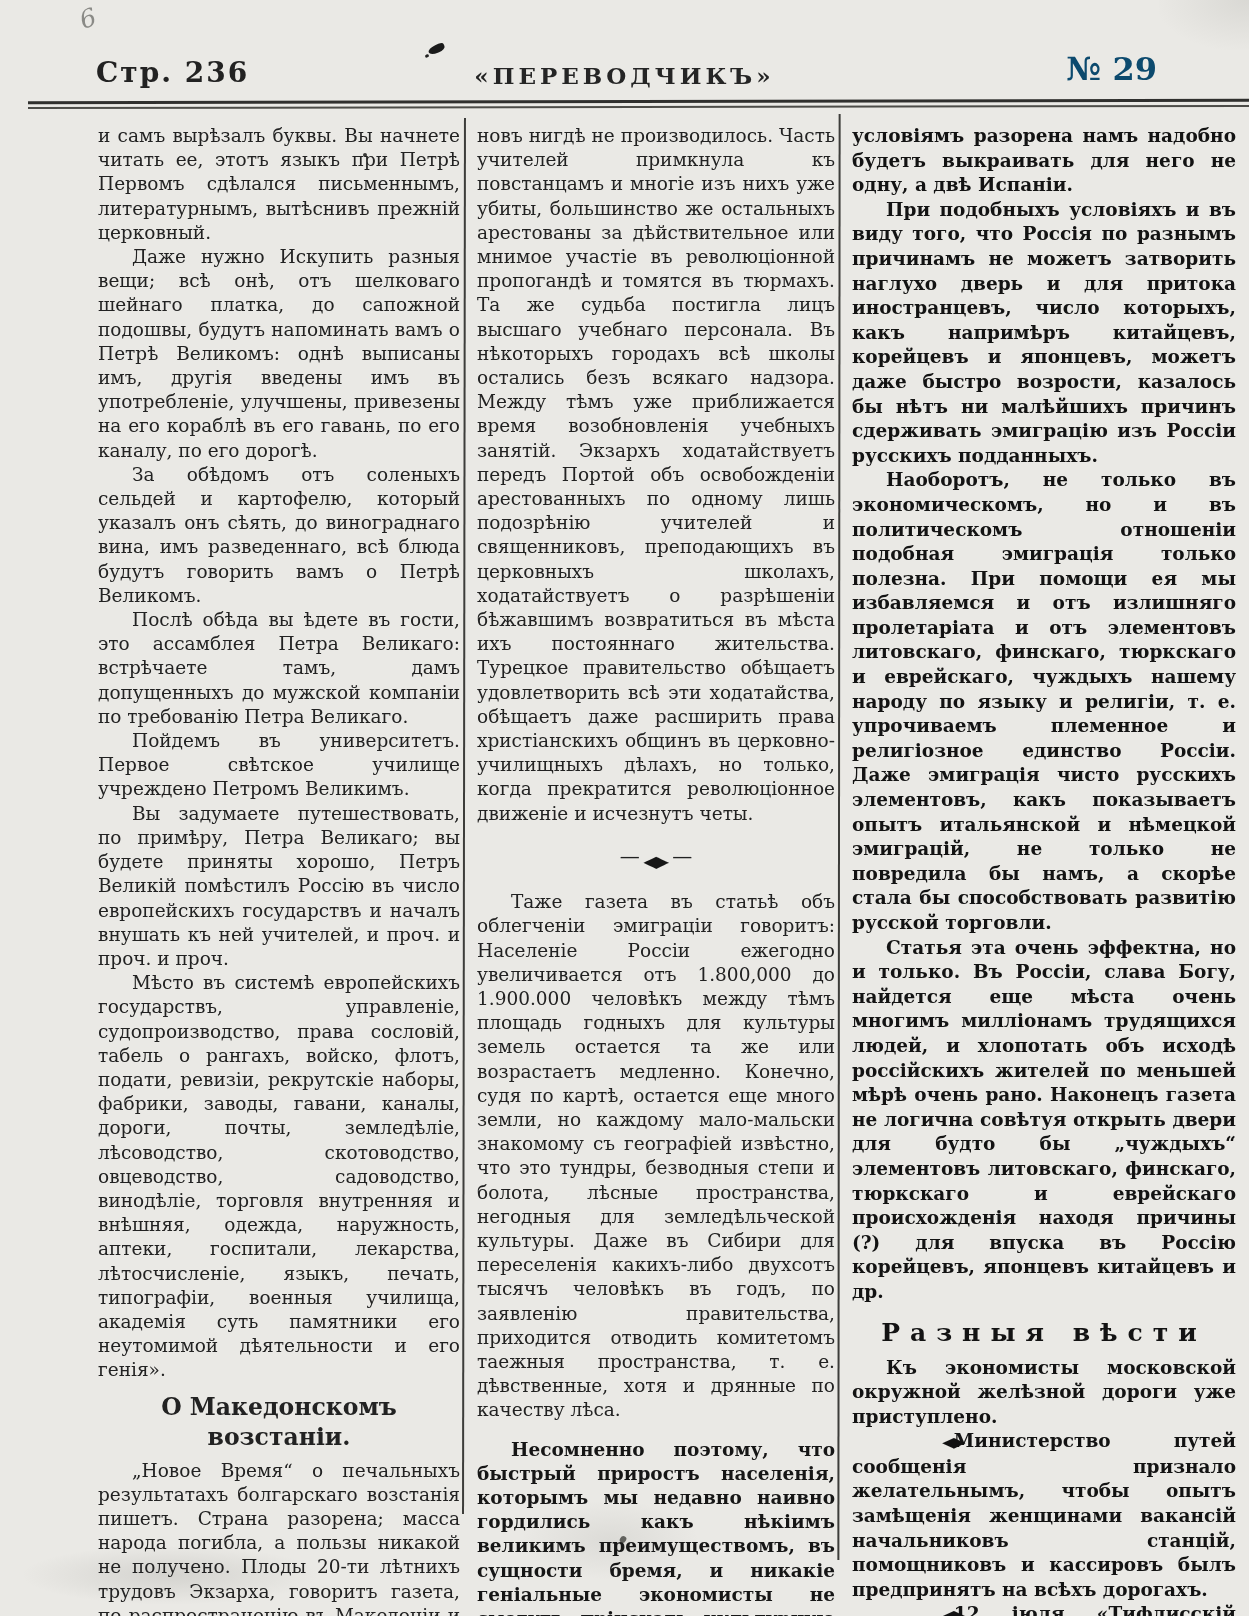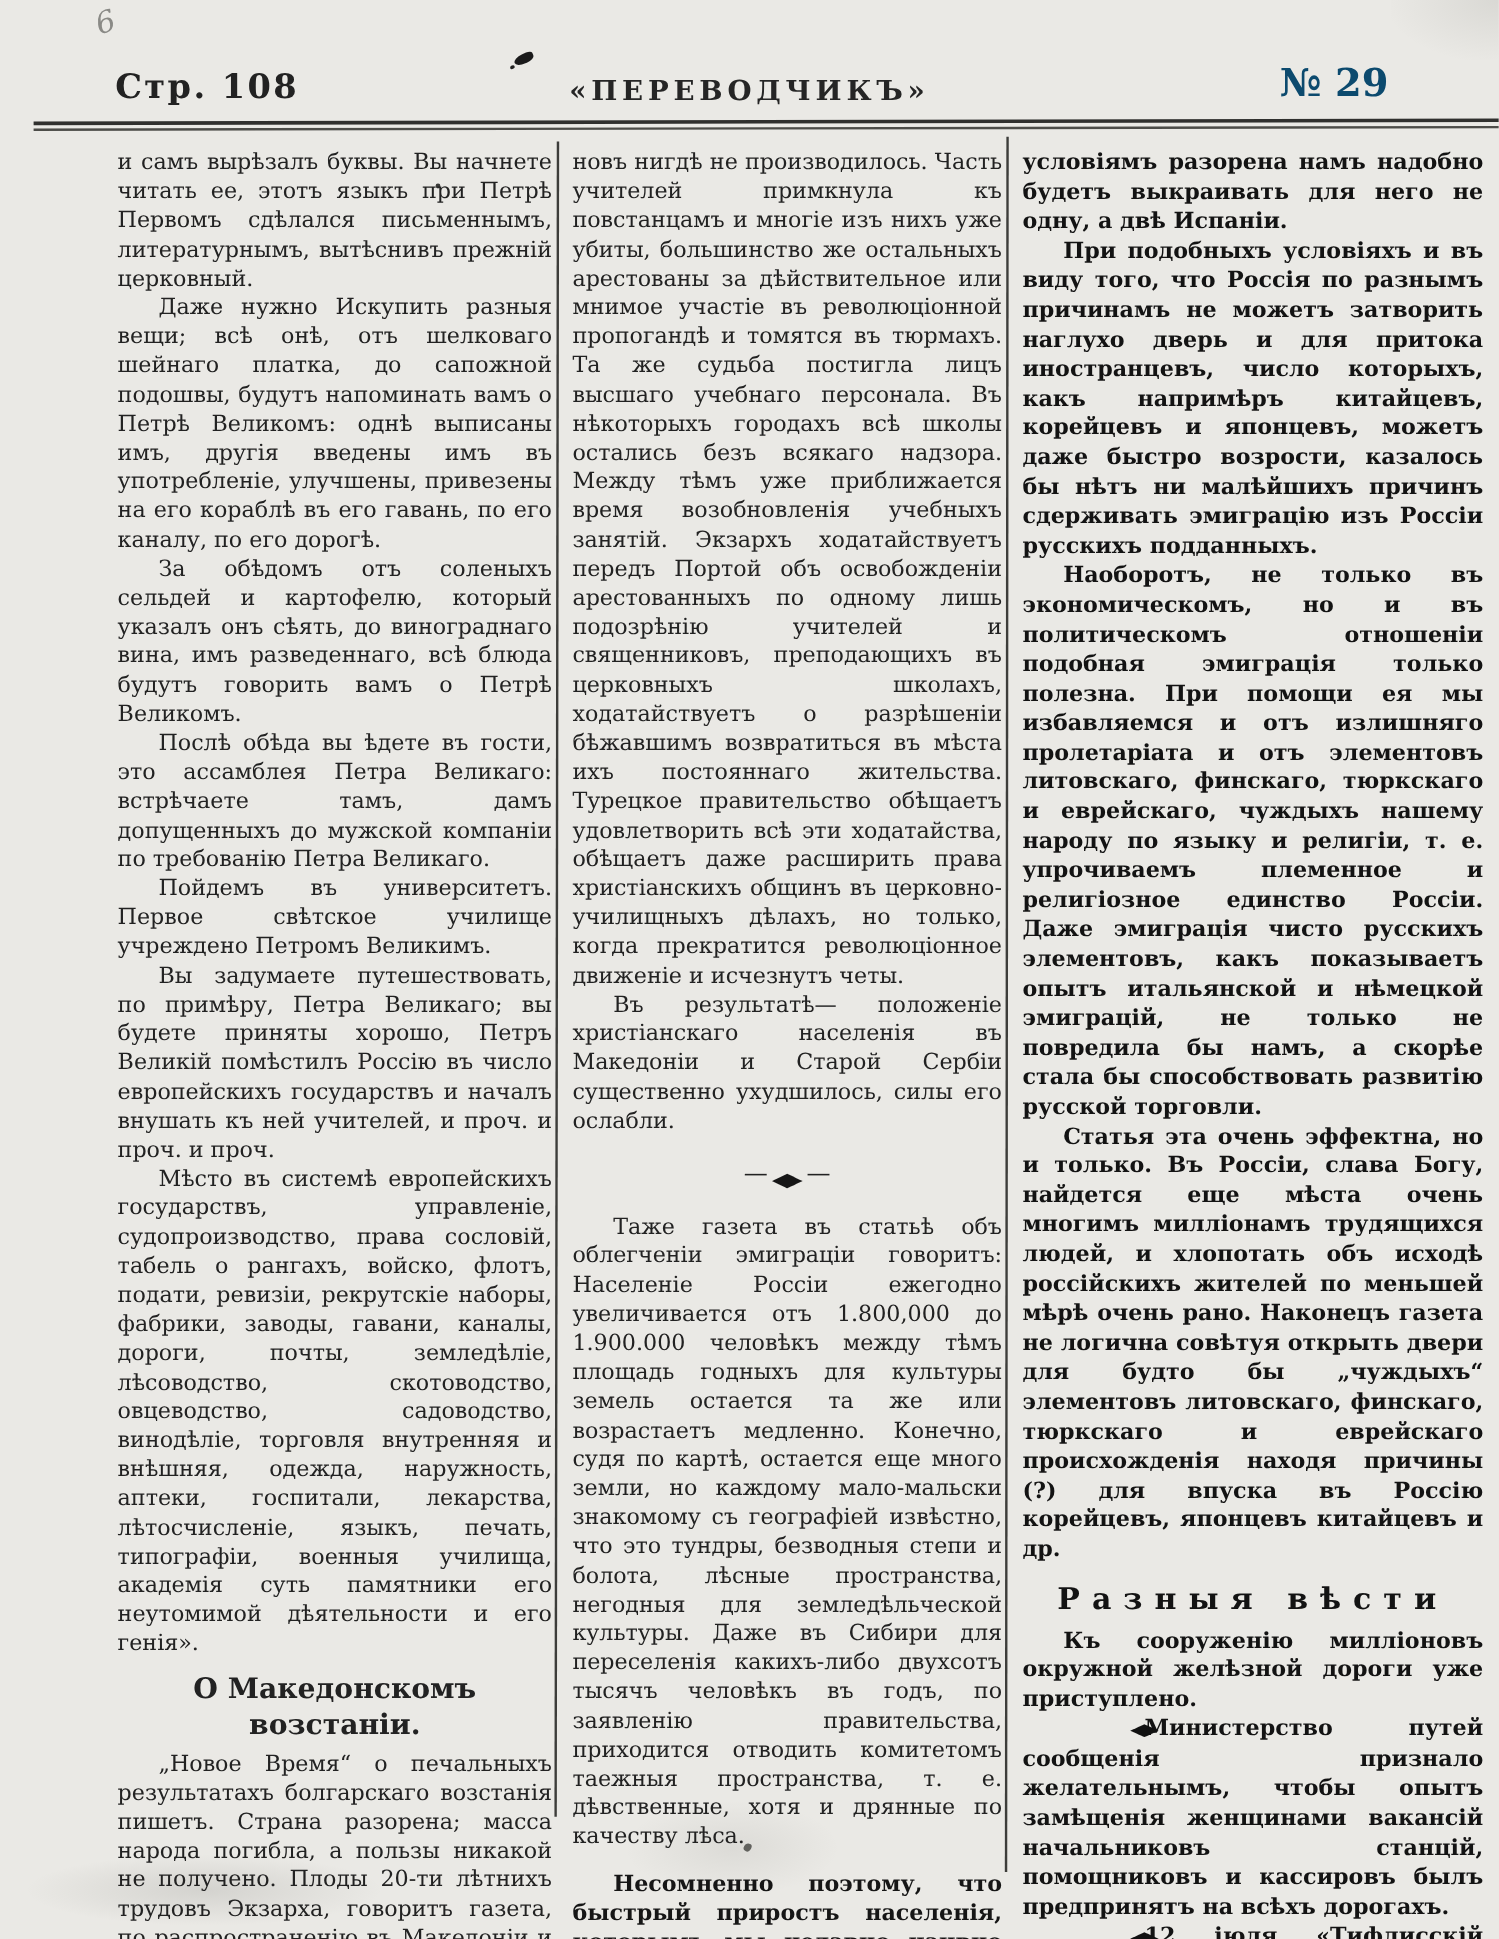--- a/index.html
+++ b/index.html
@@ -57,21 +57,21 @@
 <div class="page"></div>
 
 <span class="hand-mark">6</span>
 <div class="ink-blot"></div>
 <div class="speck1"></div>
 <div class="speck2"></div>
 <div class="smudge1"></div>
 <div class="smudge2"></div>
 <div class="smudge3"></div>
 
-<div class="page-label">Стр. 108</div>
+<div class="page-label">Стр. 236</div>
 <div class="masthead">«ПЕРЕВОДЧИКЪ»</div>
 <div class="issue-no">№ 29</div>
 <div class="rule-a"></div>
 <div class="rule-b"></div>
 
 <div class="vrule vrule1"></div>
 <div class="vrule vrule2"></div>
 
 <div class="col col1">
     <p class="para noindent">и самъ вырѣзалъ буквы. Вы начнете читать ее, этотъ языкъ при Петрѣ Первомъ сдѣлался письменнымъ, литературнымъ, вытѣснивъ прежній церковный.</p>
@@ -79,27 +79,26 @@
     <p class="para">За обѣдомъ отъ соленыхъ сельдей и картофелю, который указалъ онъ сѣять, до винограднаго вина, имъ разведеннаго, всѣ блюда будутъ говорить вамъ о Петрѣ Великомъ.</p>
     <p class="para">Послѣ обѣда вы ѣдете въ гости, это ассамблея Петра Великаго: встрѣчаете тамъ, дамъ допущенныхъ до мужской компаніи по требованію Петра Великаго.</p>
     <p class="para">Пойдемъ въ университетъ. Первое свѣтское училище учреждено Петромъ Великимъ.</p>
     <p class="para">Вы задумаете путешествовать, по примѣру, Петра Великаго; вы будете приняты хорошо, Петръ Великій помѣстилъ Россію въ число европейскихъ государствъ и началъ внушать къ ней учителей, и проч. и проч. и проч.</p>
     <p class="para">Мѣсто въ системѣ европейскихъ государствъ, управленіе, судопроизводство, права сословій, табель о рангахъ, войско, флотъ, подати, ревизіи, рекрутскіе наборы, фабрики, заводы, гавани, каналы, дороги, почты, земледѣліе, лѣсоводство, скотоводство, овцеводство, садоводство, винодѣліе, торговля внутренняя и внѣшняя, одежда, наружность, аптеки, госпитали, лекарства, лѣтосчисленіе, языкъ, печать, типографіи, военныя училища, академія суть памятники его неутомимой дѣятельности и его генія».</p>
     <div class="h2">О Македонскомъ возстаніи.</div>
     <p class="para">„Новое Время“ о печальныхъ результатахъ болгарскаго возстанія пишетъ. Страна разорена; масса народа погибла, а пользы никакой не получено. Плоды 20-ти лѣтнихъ трудовъ Экзарха, говоритъ газета, по распространенію въ Македоніи и въ Адріанопольскомъ вилайетѣ болгарскаго школьнаго образованія погибли отъ неурядицъ прошлаго и настоящаго года. Въ этомъ году почти всѣ учебныя заведенія въ румелійскихъ валайетахъ и учительская семинарія въ Константинополѣ закрыты ранѣе окончанія курса и экзаме-</p>
   </div>
 <div class="col col2">
     <p class="para noindent">новъ нигдѣ не производилось. Часть учителей примкнула къ повстанцамъ и многіе изъ нихъ уже убиты, большинство же остальныхъ арестованы за дѣйствительное или мнимое участіе въ революціонной пропогандѣ и томятся въ тюрмахъ. Та же судьба постигла лицъ высшаго учебнаго персонала. Въ нѣкоторыхъ городахъ всѣ школы остались безъ всякаго надзора. Между тѣмъ уже приближается время возобновленія учебныхъ занятій. Экзархъ ходатайствуетъ передъ Портой объ освобожденіи арестованныхъ по одному лишь подозрѣнію учителей и священниковъ, преподающихъ въ церковныхъ школахъ, ходатайствуетъ о разрѣшеніи бѣжавшимъ возвратиться въ мѣста ихъ постояннаго жительства. Турецкое правительство обѣщаетъ удовлетворить всѣ эти ходатайства, обѣщаетъ даже расширить права христіанскихъ общинъ въ церковно-училищныхъ дѣлахъ, но только, когда прекратится революціонное движеніе и исчезнутъ четы.</p>
-    <p class="para">Въ результатѣ— положеніе христіанскаго населенія въ Македоніи и Старой Сербіи существенно ухудшилось, силы его ослабли.</p>
     <div class="divider"><span class="dash">—</span><span class="diamond">◆</span><span class="dash">—</span></div>
     <p class="para">Таже газета въ статьѣ объ облегченіи эмиграціи говоритъ: Населеніе Россіи ежегодно увеличивается отъ 1.800,000 до 1.900.000 человѣкъ между тѣмъ площадь годныхъ для культуры земель остается та же или возрастаетъ медленно. Конечно, судя по картѣ, остается еще много земли, но каждому мало-мальски знакомому съ географіей извѣстно, что это тундры, безводныя степи и болота, лѣсные пространства, негодныя для земледѣльческой культуры. Даже въ Сибири для переселенія какихъ-либо двухсотъ тысячъ человѣкъ въ годъ, по заявленію правительства, приходится отводить комитетомъ таежныя пространства, т. е. дѣвственные, хотя и дрянные по качеству лѣса.</p>
     <p class="para bold space-before">Несомненно поэтому, что быстрый приростъ населенія, которымъ мы недавно наивно гордились какъ нѣкіимъ великимъ преимуществомъ, въ сущности бремя, и никакіе геніальные экономисты не смогутъ пріискать культурную работу для 20—25 милліоновъ людей, которые будутъ прибавляться каждое десятилѣтіе къ населенію Россіи. Двадцать милліоновъ, да это населеніе цѣлаго испанскаго королевства съ тою разницею, что по</p>
   </div>
 <div class="col col3 bold-col">
     <p class="para noindent">условіямъ разорена намъ надобно будетъ выкраивать для него не одну, а двѣ Испаніи.</p>
     <p class="para">При подобныхъ условіяхъ и въ виду того, что Россія по разнымъ причинамъ не можетъ затворить наглухо дверь и для притока иностранцевъ, число которыхъ, какъ напримѣръ китайцевъ, корейцевъ и японцевъ, можетъ даже быстро возрости, казалось бы нѣтъ ни малѣйшихъ причинъ сдерживать эмиграцію изъ Россіи русскихъ подданныхъ.</p>
     <p class="para">Наоборотъ, не только въ экономическомъ, но и въ политическомъ отношеніи подобная эмиграція только полезна. При помощи ея мы избавляемся и отъ излишняго пролетаріата и отъ элементовъ литовскаго, финскаго, тюркскаго и еврейскаго, чуждыхъ нашему народу по языку и религіи, т. е. упрочиваемъ племенное и религіозное единство Россіи. Даже эмиграція чисто русскихъ элементовъ, какъ показываетъ опытъ итальянской и нѣмецкой эмиграцій, не только не повредила бы намъ, а скорѣе стала бы способствовать развитію русской торговли.</p>
     <p class="para">Статья эта очень эффектна, но и только. Въ Россіи, слава Богу, найдется еще мѣста очень многимъ милліонамъ трудящихся людей, и хлопотать объ исходѣ россійскихъ жителей по меньшей мѣрѣ очень рано. Наконецъ газета не логична совѣтуя открыть двери для будто бы „чуждыхъ“ элементовъ литовскаго, финскаго, тюркскаго и еврейскаго происхожденія находя причины (?) для впуска въ Россію корейцевъ, японцевъ китайцевъ и др.</p>
     <div class="h2 spaced">Разныя вѣсти</div>
-    <p class="para">Къ сооруженію милліоновъ окружной желѣзной дороги уже приступлено.</p>
+    <p class="para">Къ экономисты московской окружной желѣзной дороги уже приступлено.</p>
     <p class="para"><span class="item-marker">◆</span><span>Министерство путей сообщенія признало желательнымъ, чтобы опытъ замѣщенія женщинами вакансій начальниковъ станцій, помощниковъ и кассировъ былъ предпринятъ на всѣхъ дорогахъ.</span></p>
     <p class="para"><span class="item-marker">◆</span><span>12 іюля «Тифлисскій Листокъ», „Новое Обозрѣніе“ и газеты, издающіяся въ Тифлисѣ на туземныхъ языкахъ, не могли выйти по независящимъ отъ редакціи обстоятельствамъ.</span></p>
   </div>
 
 </body></html>

